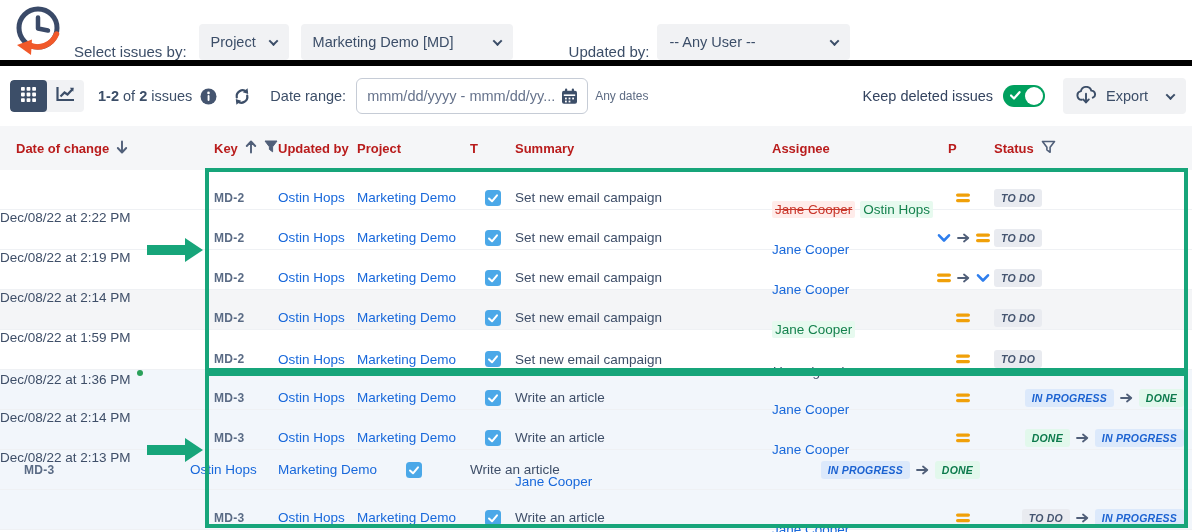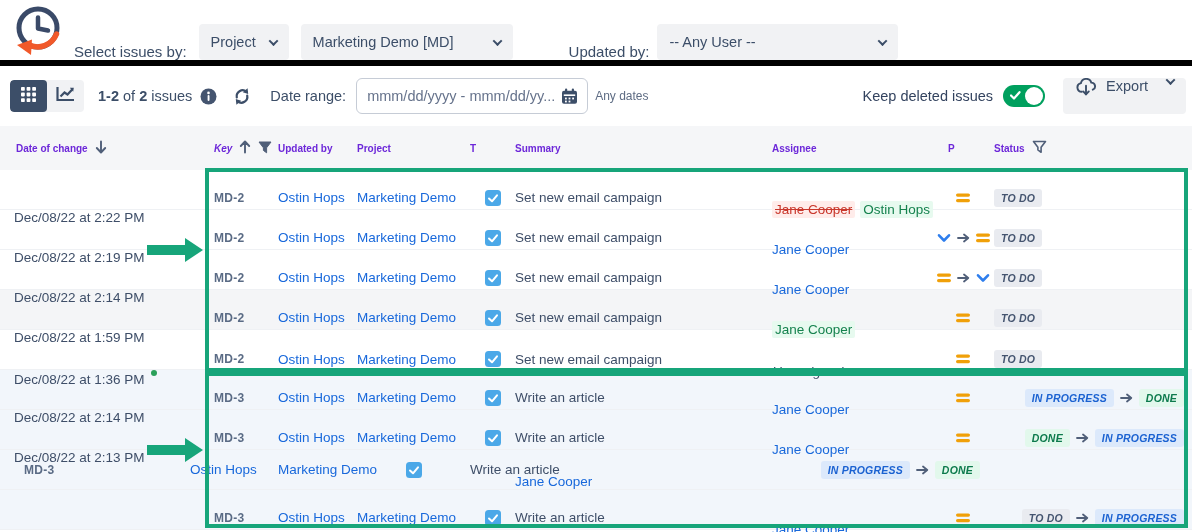--- a/index.html
+++ b/index.html
@@ -9,21 +9,21 @@
   
   .topbar { height:66px; display:flex; align-items:flex-end; padding:0 10px;
     border-bottom:6px solid #000000; }
   .logo { width:54px; height:58px; flex:0 0 auto; }
   .tb-label { font-size:15px; color:#3C4E68; margin-left:10px; white-space:nowrap; }
   .dd { background:#F1F2F4; border-radius:4px; height:36px; display:flex; align-items:center;
     justify-content:space-between; padding:0 12px; font-size:14.5px; color:#3C4E68; cursor:pointer; }
   .dd-project { width:90px;  margin-left:12px; }
   .dd-marketing { width:212px; margin-left:12px; }
   .lbl-updated { margin-left:20px;padding-left:36px; }
-  .dd-user { width:241px; margin-left:8px; }
+  .dd-user { width:193px; margin-left:8px; }
   .chev { width:7px; height:7px; border-right:2px solid #3C4E68; border-bottom:2px solid #3C4E68;
     transform:rotate(45deg) translate(-1px,-1px); margin-left:10px; flex:0 0 auto; }
 
   
   .toolbar { height:60px; display:flex; align-items:center; padding:0 6px 0 10px; }
   .view-toggle { display:flex; background:#F1F2F4; border-radius:4px; overflow:hidden; }
   .vt-btn { width:37px; height:32px; display:flex; align-items:center; justify-content:center; cursor:pointer; }
   .vt-btn.active { background:#3C4E68; border-radius:4px; }
   .count { margin-left:14px; font-size:14.5px; color:#3C4E68; white-space:nowrap; }
   .count b { font-weight:700; }
@@ -37,37 +37,37 @@
   .dr-input input::placeholder { color:#66738C; opacity:1; }
   .cal { display:flex; cursor:pointer; margin-left:4px; }
   .any-dates { margin-left:7px; font-size:12px; color:#5E6C84; white-space:nowrap; }
   .spacer { flex:1; }
   .keep-label { font-size:14.5px; color:#33435F; white-space:nowrap; }
   .toggle { margin-left:10px; width:42px; height:22px; border-radius:11px; background:#00A05E;
     position:relative; cursor:pointer; flex:0 0 auto; }
   .toggle .knob { position:absolute; right:2px; top:2px; width:18px; height:18px; border-radius:50%; background:#fff; }
   .toggle .tick { position:absolute; left:7px; top:6px; display:flex; }
   .export-btn { margin-left:18px; height:36px; background:#F1F2F4; border-radius:4px; padding:0 12px;
-    display:flex; gap:9px; font-size:14.5px; color:#3C4E68; cursor:pointer; }
+    display:flex; align-items:center; gap:9px; font-size:14.5px; color:#3C4E68; cursor:pointer; }
 
   
   .grid-cols { display:grid; grid-template-columns:190px 88px 79px 113px 45px 257px 166px 50px 1fr; }
-  .thead { height:44px; background:#F5F6F8; align-items:center; font-size:10px; font-weight:700; color:#6d28d9; }
+  .thead { height:44px; background:#F5F6F8; align-items:center; font-size:13px; font-weight:700; color:#b91c1c; }
   .th { display:flex; align-items:center; gap:7px; white-space:nowrap; }
   .th-date { padding-left:16px; }
-  .th-key { padding-left:24px;font-style:italic; }
+  .th-key { padding-left:24px; }
   .th-priority { padding-left:10px; }
   .th-status { padding-left:6px; }
 
   .trow { height:40px; align-items:center; font-size:13.5px; color:#3E4E68;
     border-bottom:1px solid #EFF1F4; background:#fff; }
   .trow.shade-gray { background:#F4F5F7; }
   .trow.shade-blue { background:#F2F6FB; }
   .td { display:flex; align-items:center; white-space:nowrap; overflow:visible; }
-  .c-date { padding-left:14px; gap:6px;margin-top:40px; }
+  .c-date { padding-left:0; gap:6px;margin-top:40px; }
   .dot { width:6px; height:6px; border-radius:50%; background:#2BA05A; margin-bottom:12px; }
   .c-key { padding-left:24px; font-weight:700; font-size:12px; letter-spacing:.3px; color:#5A6B85; }
   a.link { color:#1868DB; text-decoration:none; cursor:pointer; }
   .c-type { justify-content:center; }
   .c-ass { gap:5px;margin-top:24px; }
   .a-removed { color:#C9372C; background:#FFECEA; text-decoration:line-through; padding:1px 3px; border-radius:2px; }
   .a-added { color:#15824E; background:#E7FAEF; padding:1px 3px; border-radius:2px; }
   .a-un { font-style:italic; }
   .c-pri { justify-content:center; gap:6px; }
   .c-status { gap:6px; padding-left:6px; }

